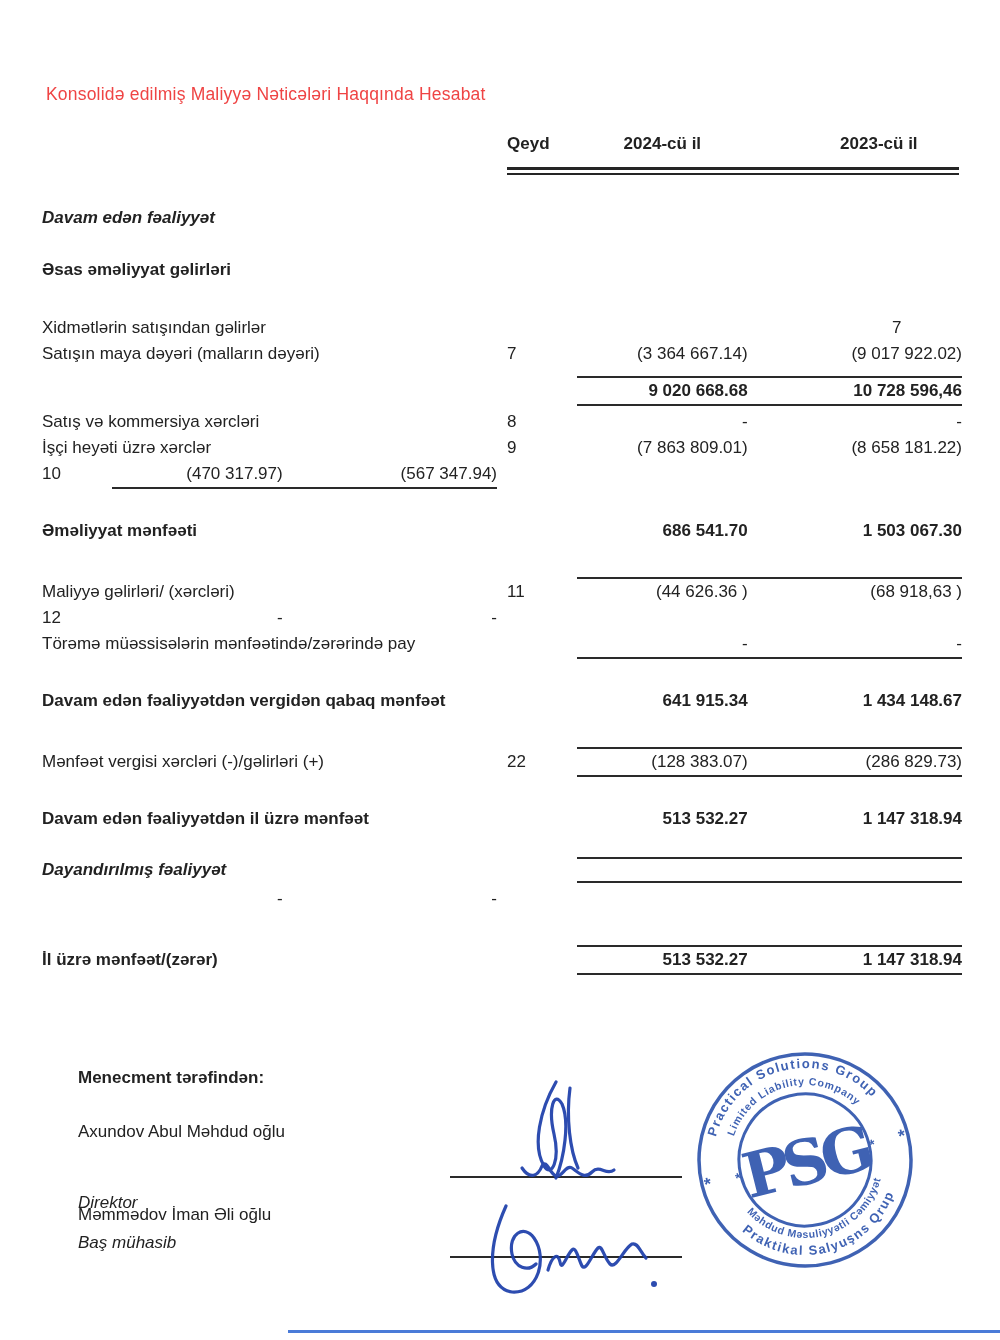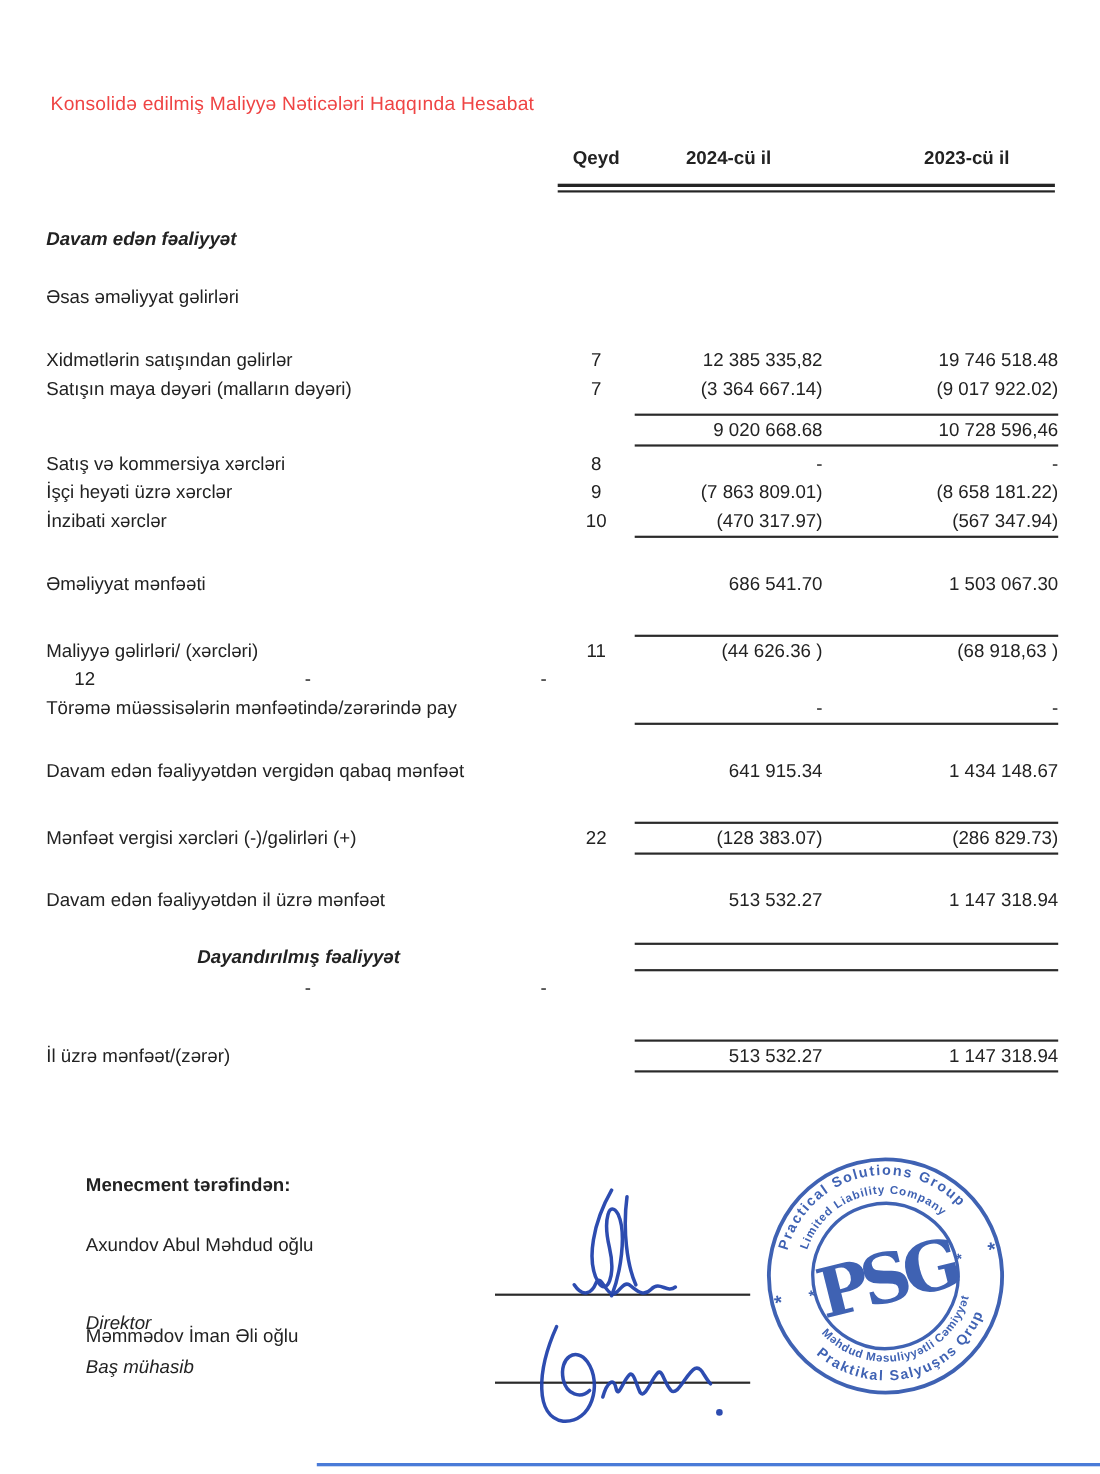--- a/index.html
+++ b/index.html
@@ -14,45 +14,45 @@
     color: #222222;
     overflow: hidden;
   }
   .content { padding: 84px 38px 0 42px; }
 
   .doc-title { color: #ef4444; font-size: 17.5px; letter-spacing: .2px; padding-left: 4px; }
 
   
   .row { display: flex; align-items: baseline; padding: 3px 0; }
   .c-label { flex: 1 1 auto; padding-right: 6px; }
-  .c-note { width: 70px; text-align: center; flex: 0 0 auto; }
+  .c-note { width: 70px; text-align: left; flex: 0 0 auto; }
   .nums { display: flex; width: 385px; flex: 0 0 auto; gap: 48px; }
   .c-v1 { width: 195px; text-align: right; }
   .c-v2 { width: 190px; text-align: right; }
 
-  .bold { font-weight: normal; }
+  .bold { font-weight: bold; }
   .bolditalic { font-weight: bold; font-style: italic; }
   .justify { text-align: justify; }
 
   .hdr { margin-top: 26px; font-weight: bold; }
   .hdr .c-v1, .hdr .c-v2 { text-align: center; }
   .hdr-rule {
     margin-left: 465px;
     width: 452px;
     height: 8px;
     border-top: 3px solid #252525;
     border-bottom: 2px solid #252525;
     margin-top: 10px;
   }
 
   .rt { border-top: 2px solid #2a2a2a; padding-top: 3px; }
   .rb { border-bottom: 2px solid #2a2a2a; padding-bottom: 3px; }
 
   .mt30 { margin-top: 30px; } .mt26 { margin-top: 26px; }
-  .mt32 { margin-top: 32px; } .mt22 { margin-top: 22px; text-align: center; }
+  .mt32 { margin-top: 32px; } .mt22 { margin-top: 22px; }
   .mt6  { margin-top: 6px; }
 
   .row-band { align-items: center; }
   .row-band .nums { height: 26px; }
 
   
   .sig-heading { position: absolute; left: 78px; top: 1068px; font-weight: bold; }
   .p1-name { position: absolute; left: 78px; top: 1122px; }
   .p1-title { position: absolute; left: 78px; top: 1150px; font-style: italic; margin-top: 43px; }
   .p2-name { position: absolute; left: 78px; top: 1205px; }
@@ -97,24 +97,20 @@
       <div class="c-note"></div>
       <div class="nums">
           <div class="c-v1"></div>
           <div class="c-v2"></div>
         </div>
     </div>
 
     <div class="row mt32">
       <div class="c-label">Xidmətlərin satışından gəlirlər</div>
       <div class="c-note">7</div>
-      <div class="nums">
-        <div class="c-v1">12 385 335,82</div>
-        <div class="c-v2">19 746 518.48</div>
-      </div>
     </div>
 
     <div class="row">
       <div class="c-label">Satışın maya dəyəri (malların dəyəri)</div>
       <div class="c-note">7</div>
       <div class="nums">
         <div class="c-v1">(3 364 667.14)</div>
         <div class="c-v2">(9 017 922.02)</div>
       </div>
     </div>
@@ -140,21 +136,20 @@
     <div class="row">
       <div class="c-label">İşçi heyəti üzrə xərclər</div>
       <div class="c-note">9</div>
       <div class="nums">
         <div class="c-v1">(7 863 809.01)</div>
         <div class="c-v2">(8 658 181.22)</div>
       </div>
     </div>
 
     <div class="row">
-      <div class="c-label">İnzibati xərclər</div>
       <div class="c-note">10</div>
       <div class="nums rb">
         <div class="c-v1">(470 317.97)</div>
         <div class="c-v2">(567 347.94)</div>
       </div>
     </div>
 
     <div class="row mt26">
       <div class="c-label bold">Əməliyyat mənfəəti</div>
       <div class="c-note"></div>

